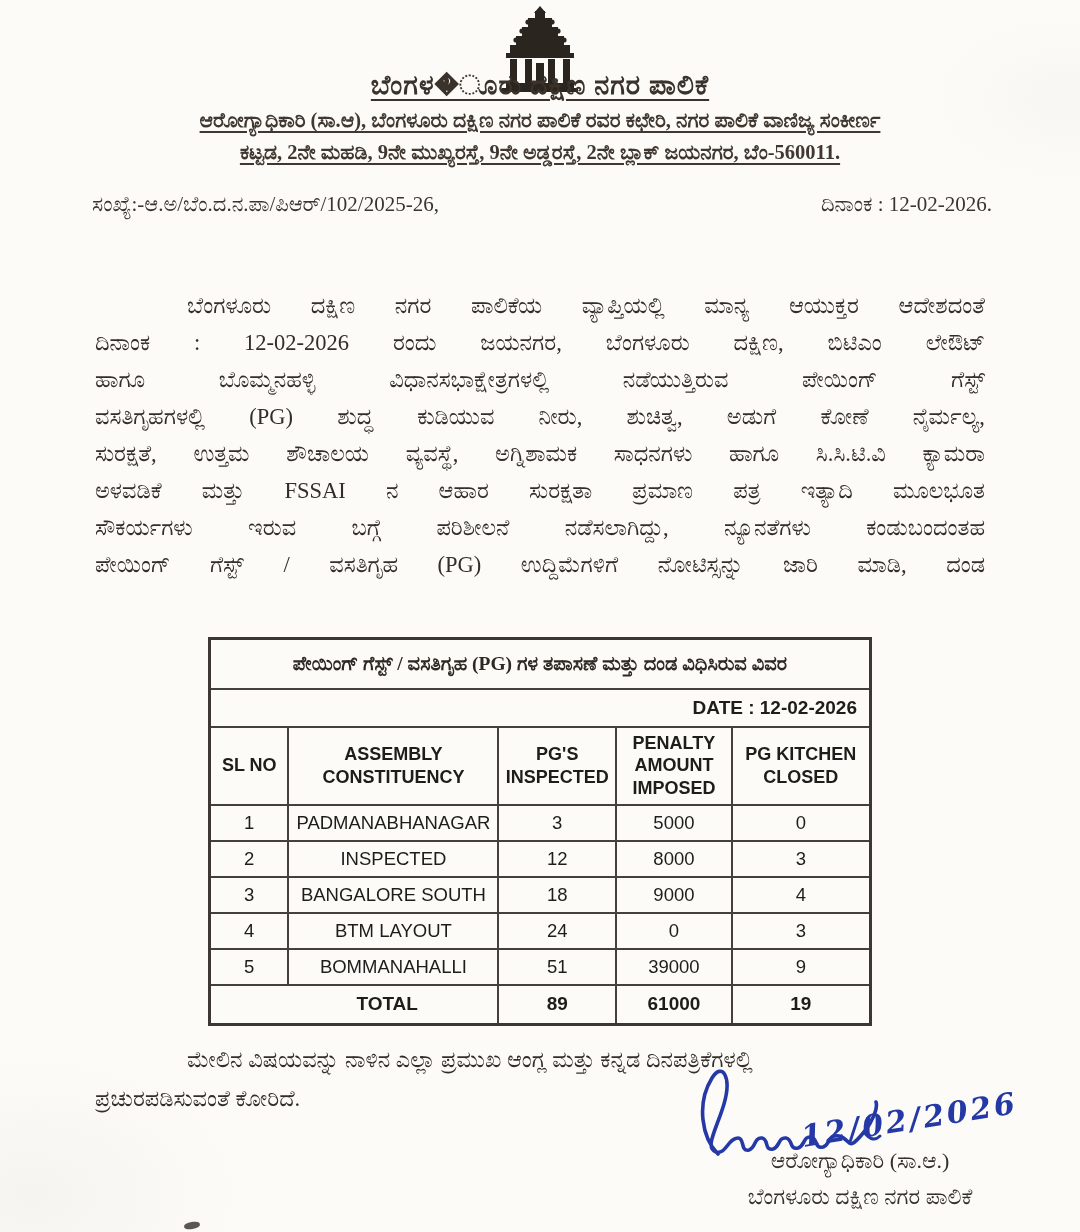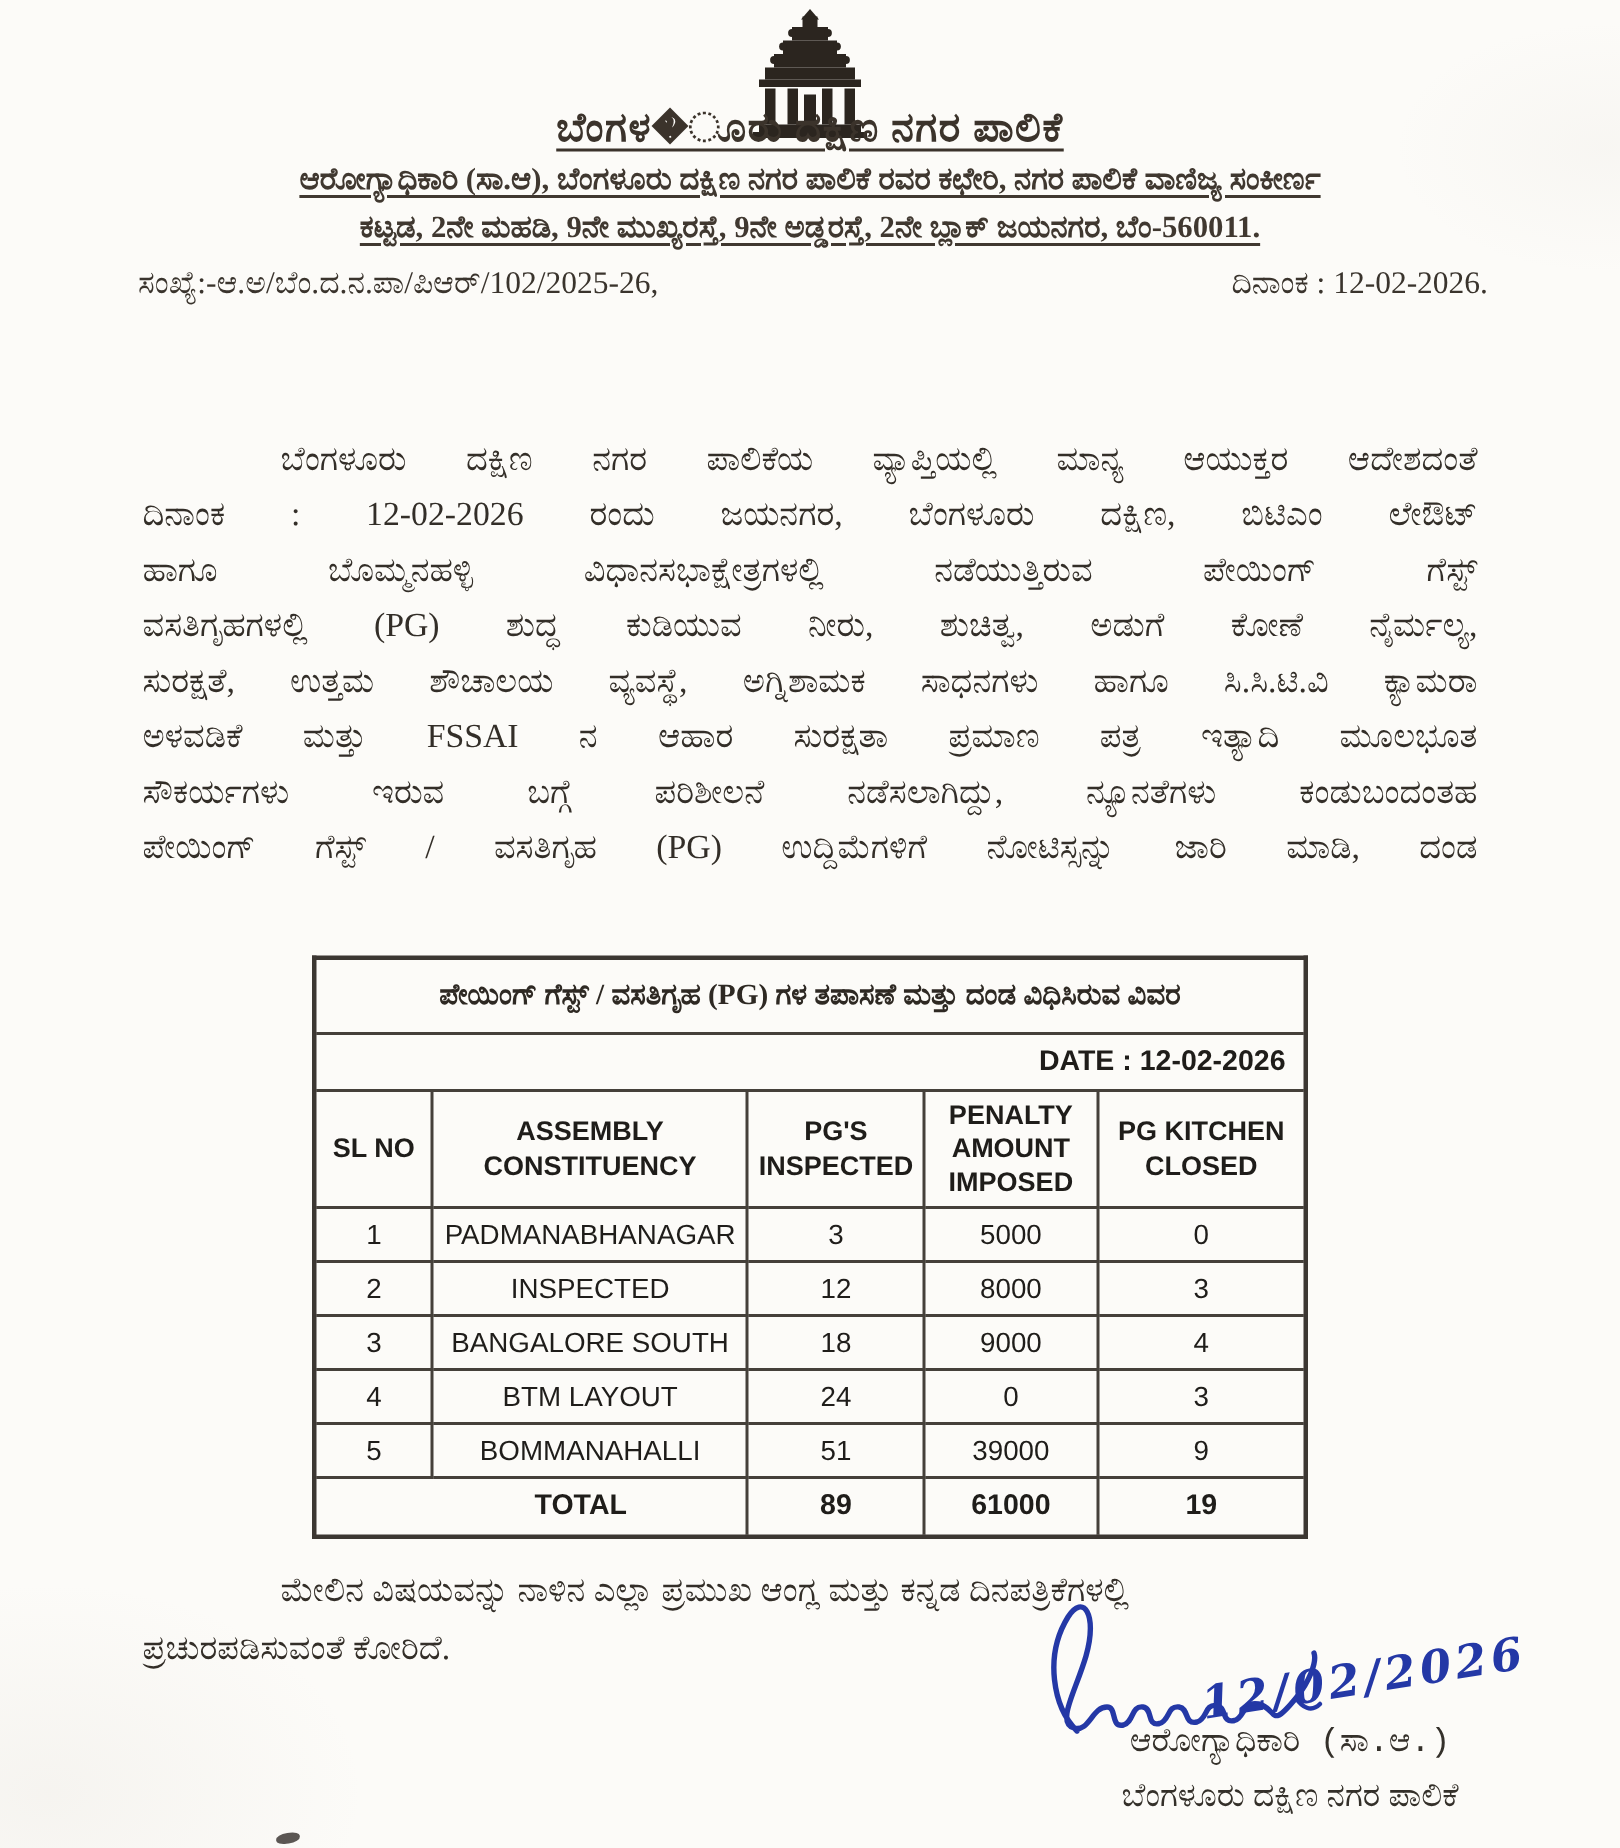--- a/index.html
+++ b/index.html
@@ -24,21 +24,21 @@
     top: 70px; left: 0; width: 100%;
     text-align: center; font-size: 27px; font-weight: bold;
     text-decoration: underline; text-underline-offset: 5px; text-decoration-thickness: 2px;
     color: #3b332b; letter-spacing: 1px;
   }
   .addr { left: 0; width: 100%; text-align: center; font-size: 20.5px; font-weight: bold;
     text-decoration: underline; text-underline-offset: 4px; text-decoration-thickness: 1.5px;
     color: #403830; }
   .addr1 { top: 109px; }
   .addr2 { top: 141px; }
-  .ref-row { top: 176px; left: 92px; right: 88px; display: flex; justify-content: space-between;
+  .ref-row { top: 192px; left: 92px; right: 88px; display: flex; justify-content: space-between;
     font-size: 21px; color: #3a342d; }
 
   
   .press-heading { top: 228px; left: 0; width: 100%; text-align: center;
     font-size: 22.5px; font-weight: bold; letter-spacing: 1px;
     text-decoration: underline; text-underline-offset: 5px; color: #39322b; }
 
   
   .body-block { top: 287px; left: 95px; width: 890px; font-size: 22.5px; color: #332e28; }
   .body-line { line-height: 37px; text-align: justify; text-align-last: justify; white-space: nowrap; }
@@ -63,21 +63,21 @@
   .closing-block { top: 1040px; left: 95px; width: 890px; font-size: 22.5px; color: #332e28; }
   .closing-line { line-height: 39px; }
   .closing-line.indent { padding-left: 92px; }
 
   
   .sig-svg { left: 688px; top: 1062px; }
   .hand-date { left: 800px; top: 1102px; font-size: 30px; color: #2438a6;
     font-style: italic; letter-spacing: 3px; transform: rotate(-9deg);
     font-family: "DejaVu Serif", serif; font-weight: bold; }
   .sig-designation { left: 700px; top: 1148px; width: 320px; text-align: center;
-    font-size: 22px; color: #34302a; font-family: Liberation Mono, monospace; }
+    font-size: 22px; color: #34302a; }
   .sig-org { left: 670px; top: 1184px; width: 380px; text-align: center;
     font-size: 22px; color: #34302a; }
 
   .bottom-smudge { left: 184px; top: 1222px; width: 16px; height: 7px;
     background: #3e3a36; border-radius: 50% 40% 50% 40%; transform: rotate(-8deg); opacity: .85; }
 </style>
 </head>
 <body>
 
 <div class="page">

